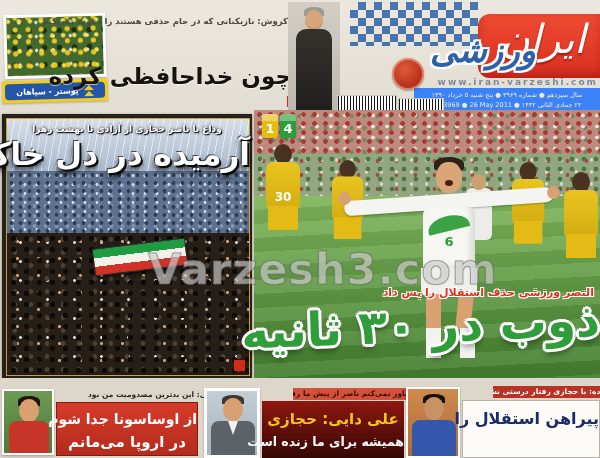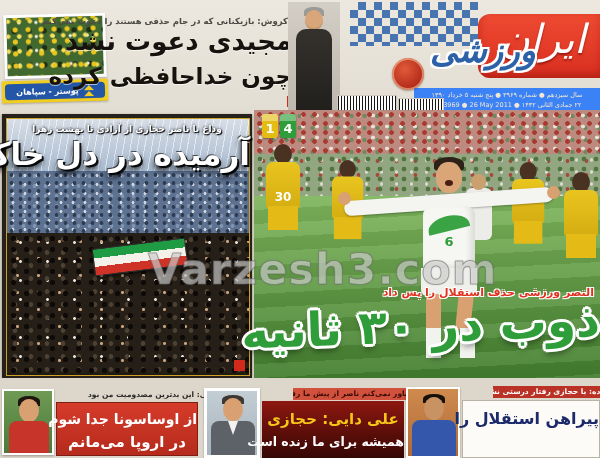--- a/index.html
+++ b/index.html
@@ -212,34 +212,34 @@
     <div class="poster-strip">
       <span class="rtl nowrap">پوستر - سپاهان</span>
       <span class="chev">
           <i></i>
           <i></i>
         </span>
     </div>
   </div>
 
   <div class="abs top-kicker rtl nowrap">کروش: بازیکنانی که در جام حذفی هستند را دعوت نمی‌کنم</div>
-  <div class="abs top-headline1 rtl nowrap">مجیدی دعوت نشد</div>
   <div class="abs top-headline2 rtl nowrap">چون خداحافظی کرده</div>
   <div class="abs page-ref ref-top">۲</div>
 
   <div class="abs coach-photo">
     <div class="hair"></div>
       <div class="head"></div>
       <div class="body"></div>
   </div>
 
   <div class="abs diamond-pattern"></div>
   <div class="abs logo-red"></div>
   <div class="abs logo-iran rtl nowrap">ایران</div>
   <div class="abs logo-varzeshi rtl nowrap">ورزشی</div>
+  <div class="abs website nowrap">www.iran-varzeshi.com</div>
   <div class="abs datestrip">
     <div class="rtl nowrap">سال سیزدهم ● شماره ۳۹۶۹ ● پنج شنبه ۵ خرداد ۱۳۹۰</div>
     <div class="rtl nowrap">۲۲ جمادی الثانی ۱۴۳۲ ● No.3969 ● 26 May 2011</div>
   </div>
   <div class="abs price-stamp"></div>
   <div class="abs barcode bc1"></div>
   <div class="abs barcode bc2"></div>
 
   <div class="abs left-frame">
     <div class="left-inner">

